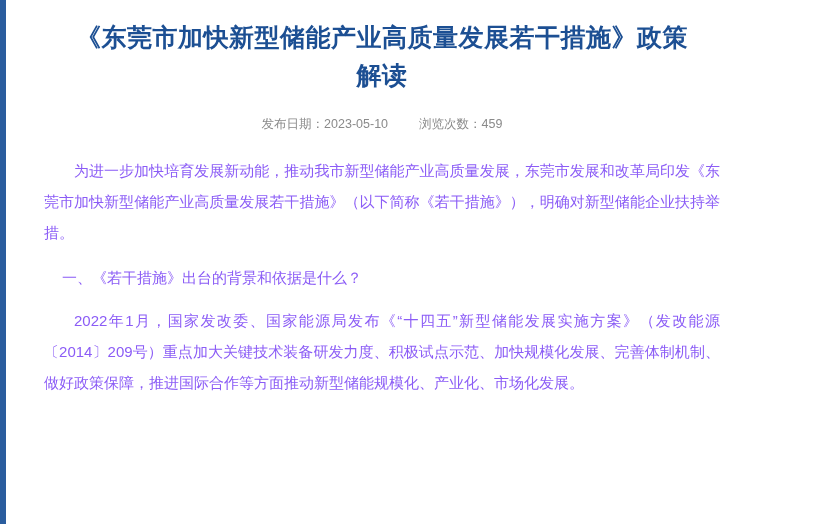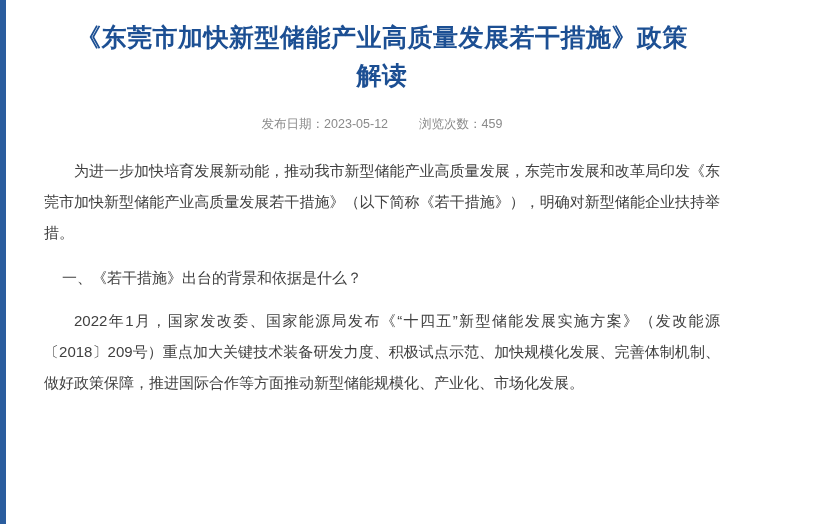--- a/index.html
+++ b/index.html
@@ -49,21 +49,21 @@
   }
   .meta span {
     display: inline-block;
   }
   .meta .gap {
     width: 24px;
   }
   .article {
     margin-top: 22px;
     padding: 0 14px;
-    color: #404040;
+    color: #8b5cf6;
     font-size: 15px;
     line-height: 31px;
     text-align: justify;
   }
   .article p {
     margin: 0 0 9px 0;
     text-indent: 2em;
   }
   .article p.heading {
     font-weight: normal;
@@ -78,24 +78,24 @@
 </head>
 <body>
 
 <div class="left-rail"></div>
 
 <div class="page">
 
   <h1 class="title">《东莞市加快新型储能产业高质量发展若干措施》政策解读</h1>
 
   <div class="meta">
-    <span>发布日期：2023-05-12</span>
+    <span>发布日期：2023-05-10</span>
     <span class="gap"></span>
     <span>浏览次数：459</span>
   </div>
 
   <div class="article">
     <p>为进一步加快培育发展新动能，推动我市新型储能产业高质量发展，东莞市发展和改革局印发《东莞市加快新型储能产业高质量发展若干措施》（以下简称《若干措施》），明确对新型储能企业扶持举措。</p>
     <p class="heading">一、《若干措施》出台的背景和依据是什么？</p>
-    <p class="tight">2022年1月，国家发改委、国家能源局发布《“十四五”新型储能发展实施方案》（发改能源〔2018〕209号）重点加大关键技术装备研发力度、积极试点示范、加快规模化发展、完善体制机制、做好政策保障，推进国际合作等方面推动新型储能规模化、产业化、市场化发展。</p>
+    <p class="tight">2022年1月，国家发改委、国家能源局发布《“十四五”新型储能发展实施方案》（发改能源〔2014〕209号）重点加大关键技术装备研发力度、积极试点示范、加快规模化发展、完善体制机制、做好政策保障，推进国际合作等方面推动新型储能规模化、产业化、市场化发展。</p>
   </div>
 
 </div>
 
 </body></html>

